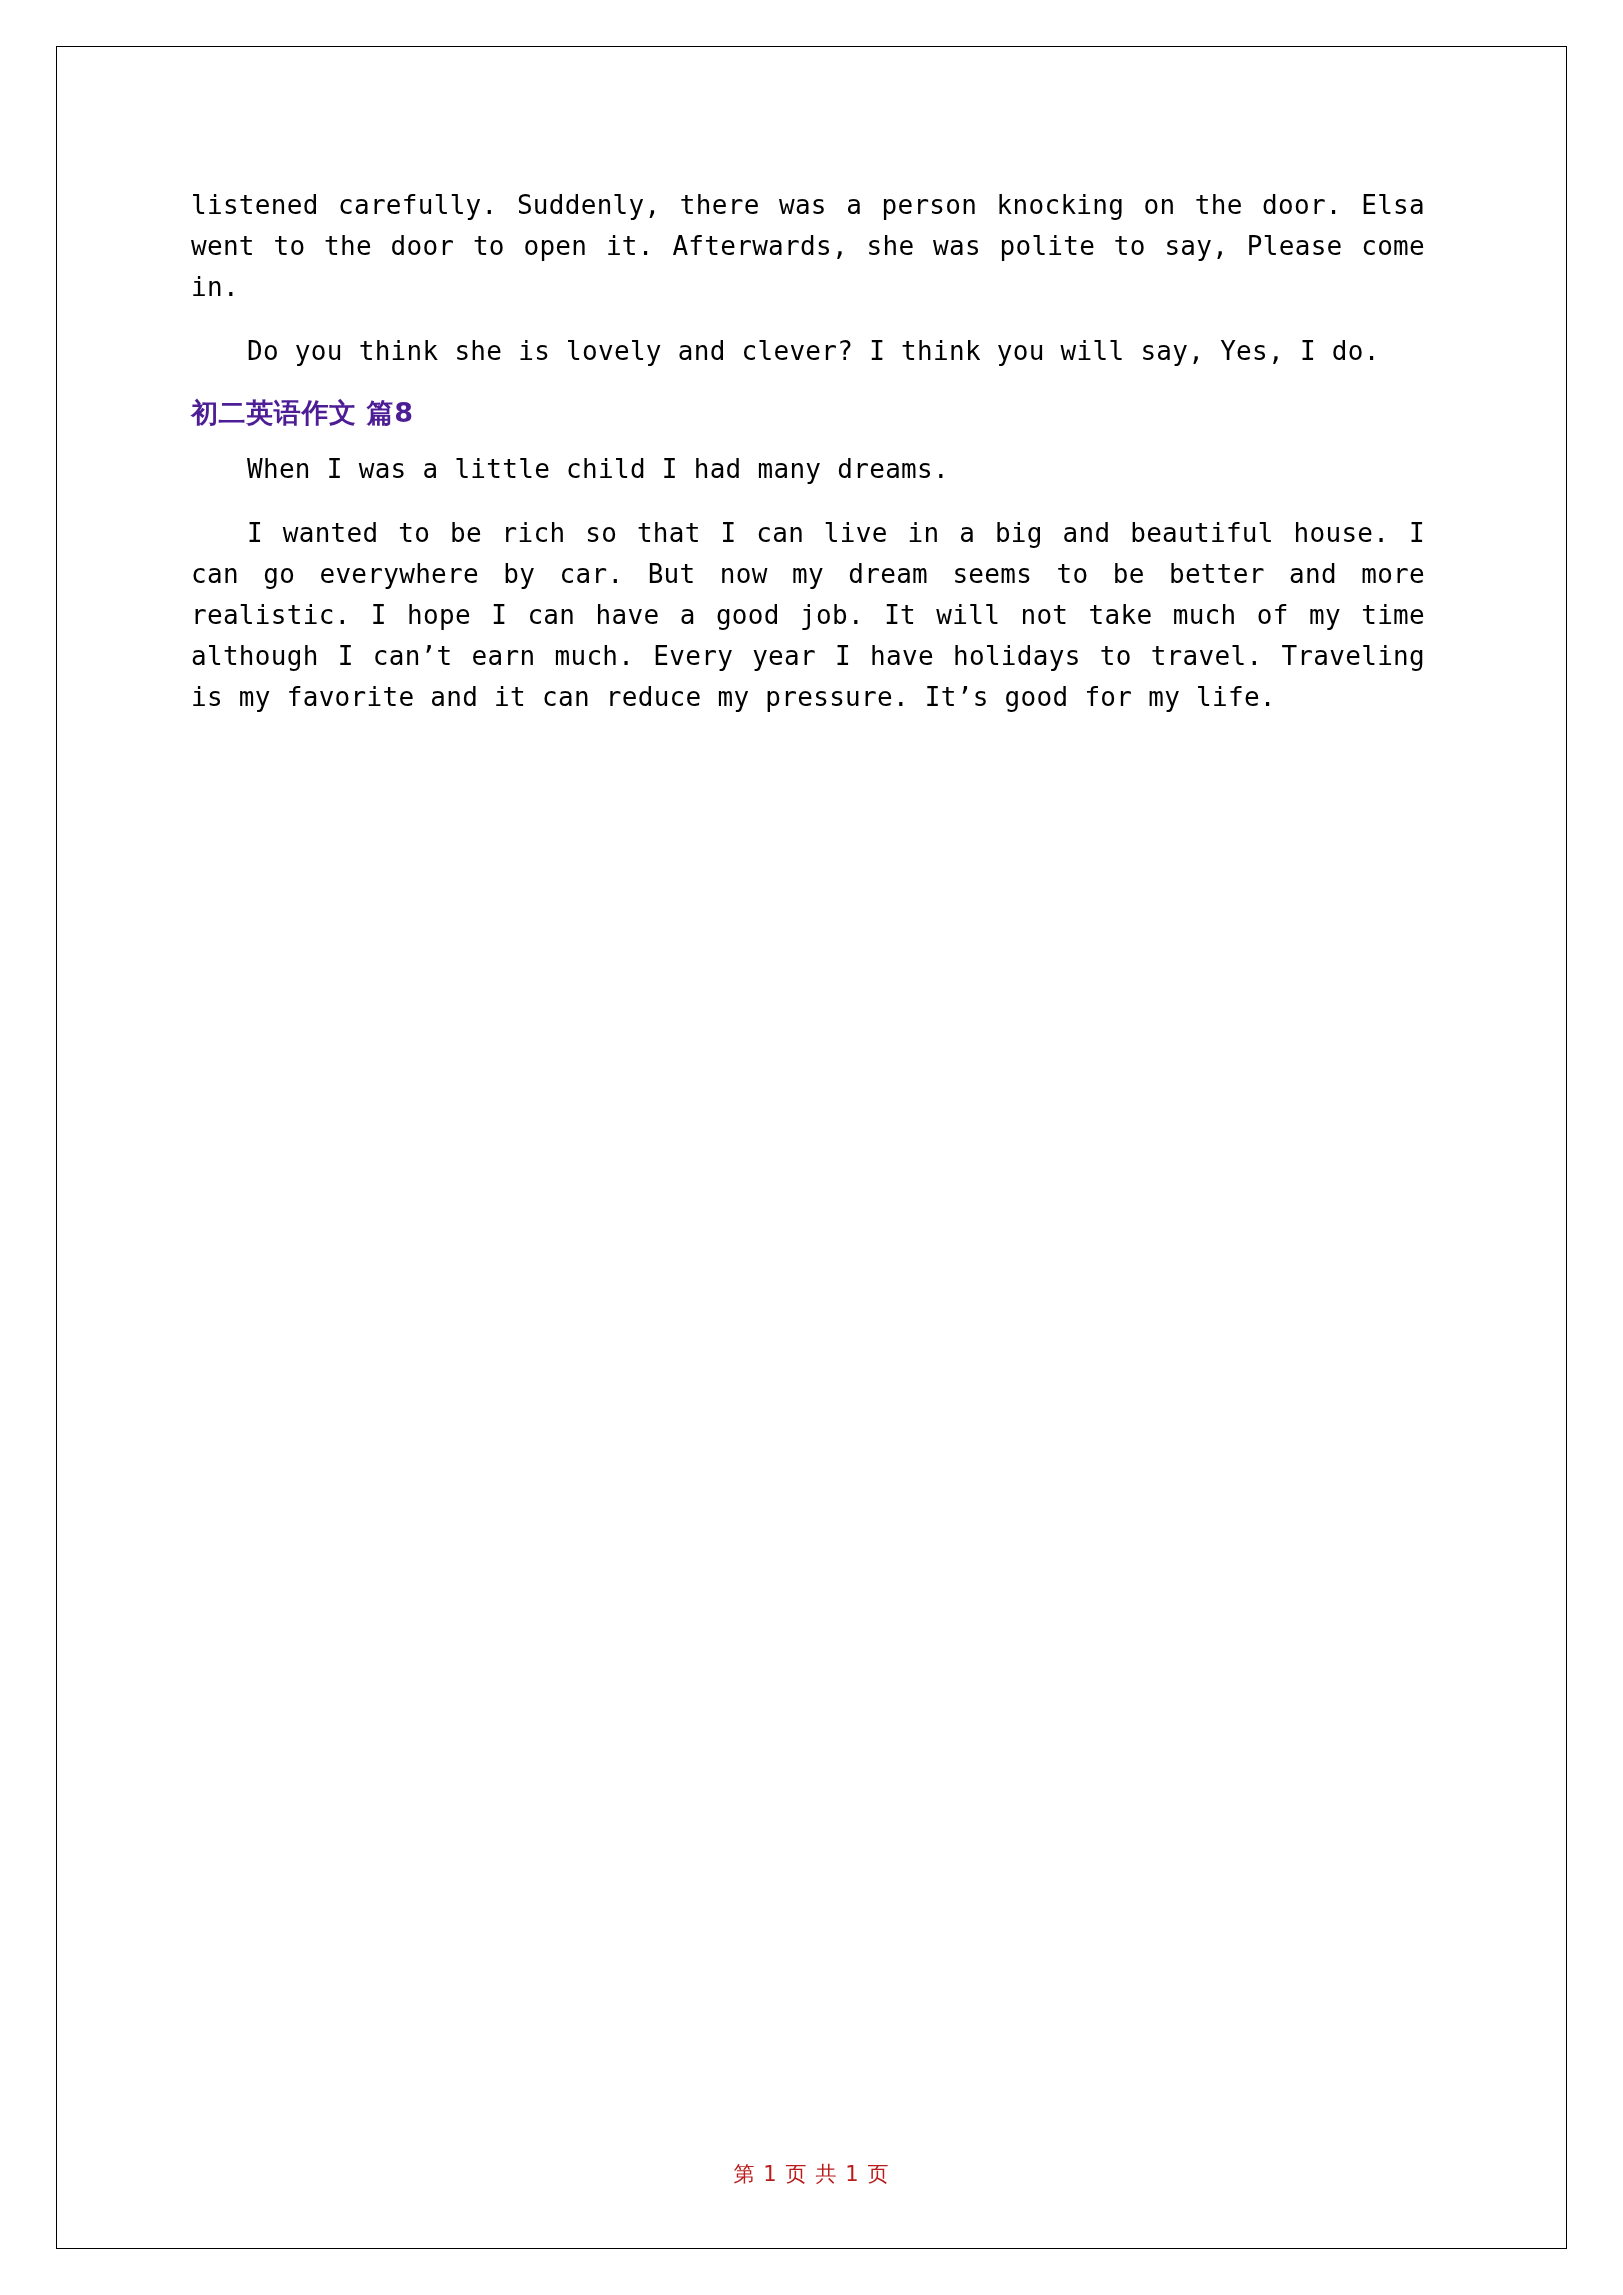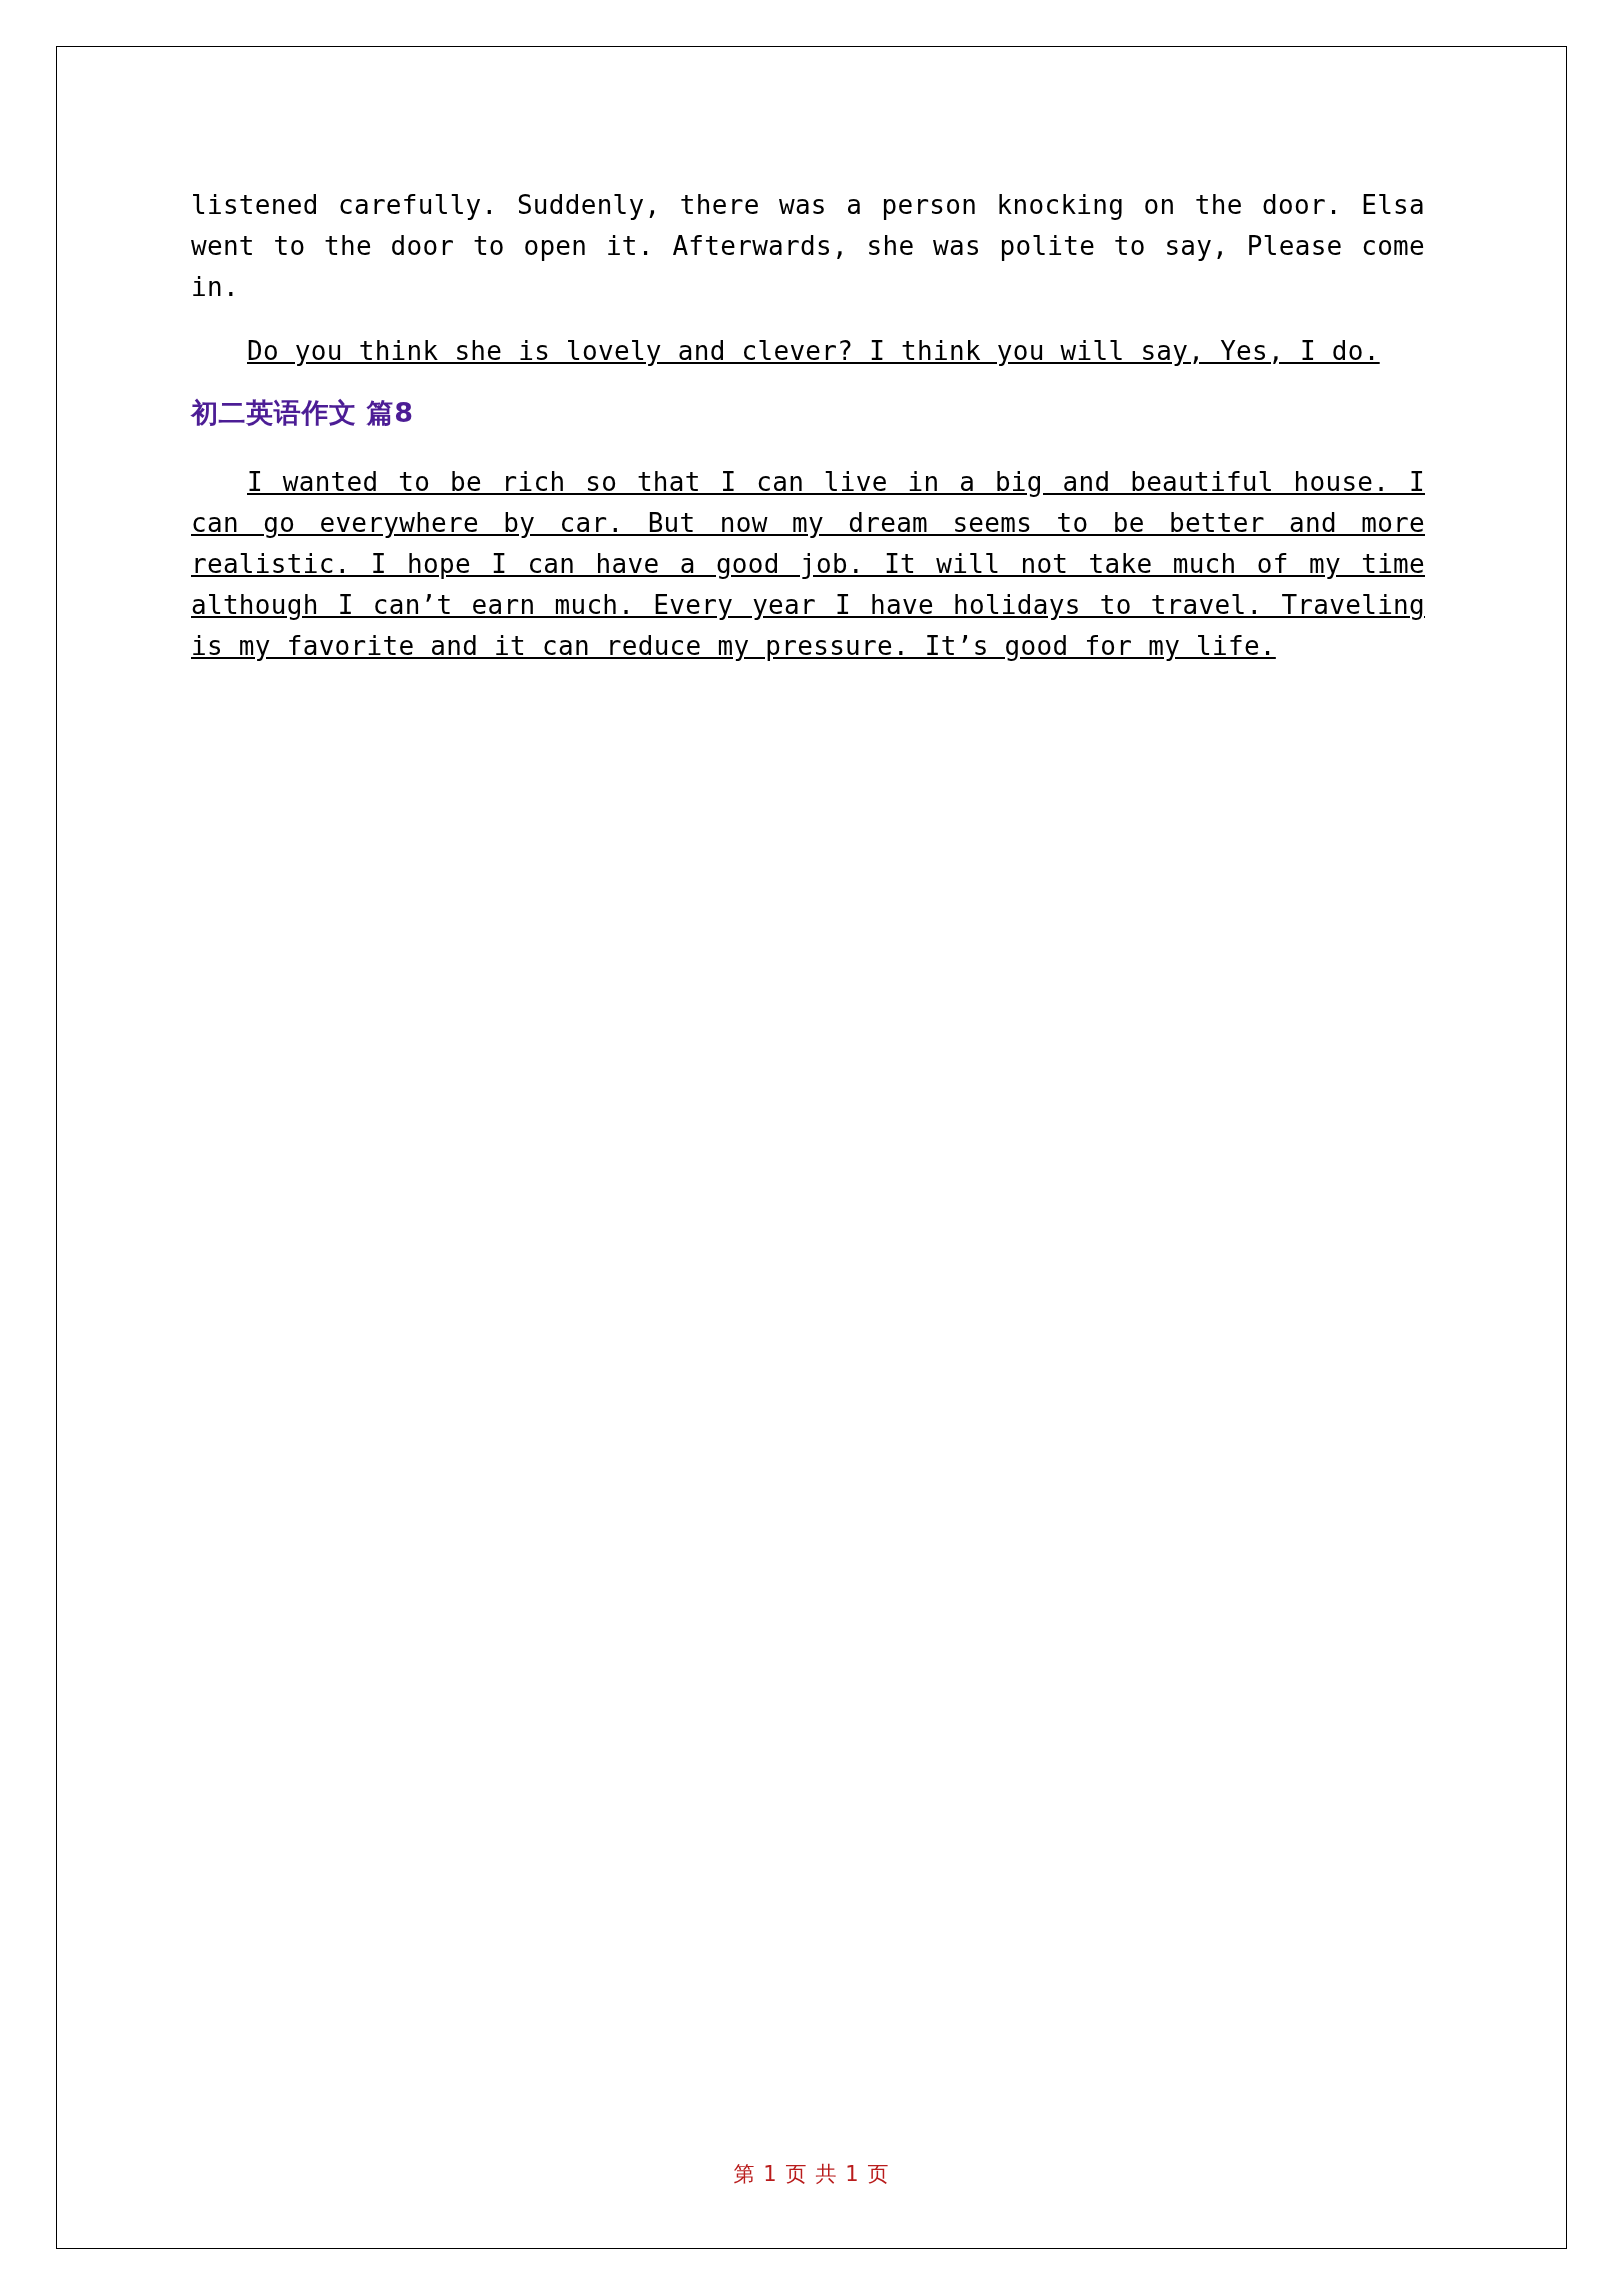--- a/index.html
+++ b/index.html
@@ -41,21 +41,20 @@
     margin: 0 0 10px 0;
     text-align: justify;
     letter-spacing: 0.3px;
   }
   .para.justify-all {
     text-align: justify;
     text-align-last: left;
   }
   .indent-1 {
     text-indent: 56px;
-    text-decoration: underline;
   }
   .indent-2 {
     text-indent: 67px;
   }
   .heading {
     font-family: "DejaVu Sans", "Liberation Sans", sans-serif;
     font-size: 27px;
     line-height: 1.6;
     color: #4c1d95;
     margin: 19px 0 15.7px 0;
@@ -84,20 +83,21 @@
   <div class="content">
 
     <p class="para justify-all">listened carefully. Suddenly, there was a person knocking on the door. Elsa went to the door to open it. Afterwards, she was polite to say, Please come in.</p>
 
     <div class="spacer-sm"></div>
 
     <p class="para justify-all indent-1">Do you think she is lovely and clever? I think you will say, Yes, I do.</p>
 
     <h2 class="heading">初二英语作文 篇8</h2>
 
+    <p class="para indent-1">When I was a little child I had many dreams.</p>
 
     <div class="spacer-sm"></div>
 
     <p class="para justify-all indent-1"> I wanted to be rich so that I can live in a big and beautiful house. I can go everywhere by car. But now my dream seems to be better and more realistic. I hope I can have a good job. It will not take much of my time although I can’t earn much. Every year I have holidays to travel. Traveling is my favorite and it can reduce my pressure. It’s good for my life.</p>
 
     <div class="spacer-sm"></div>
 
 
   </div>
 

